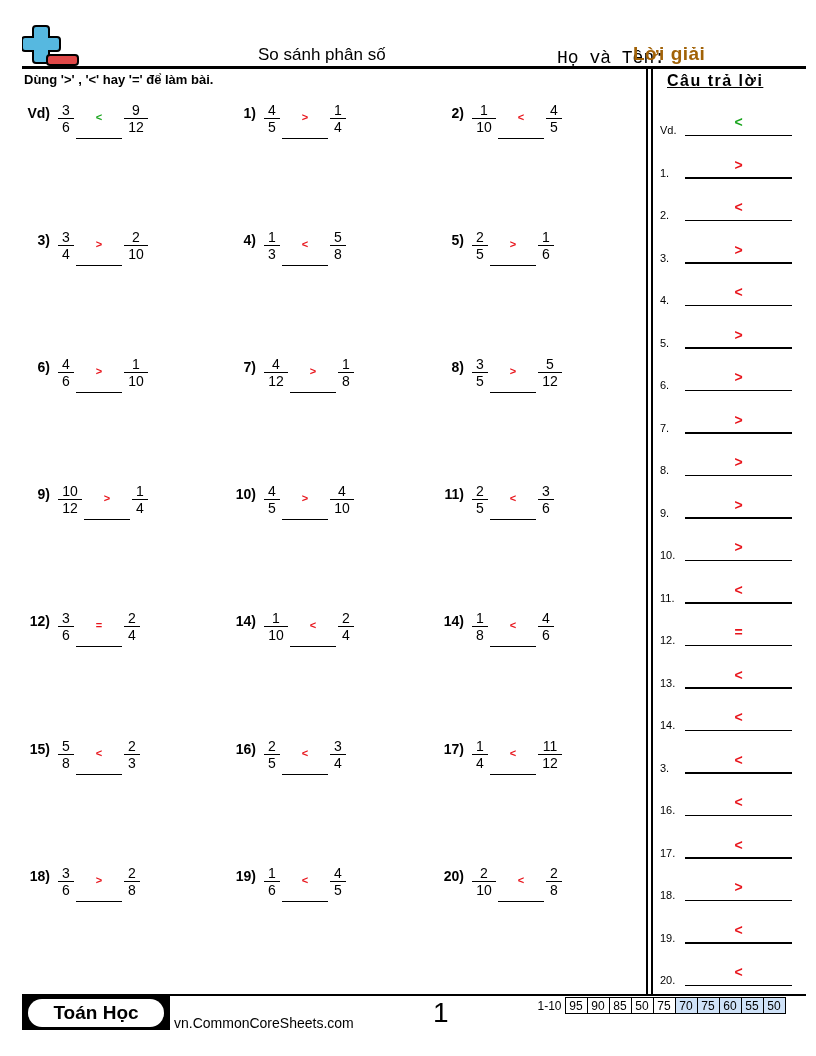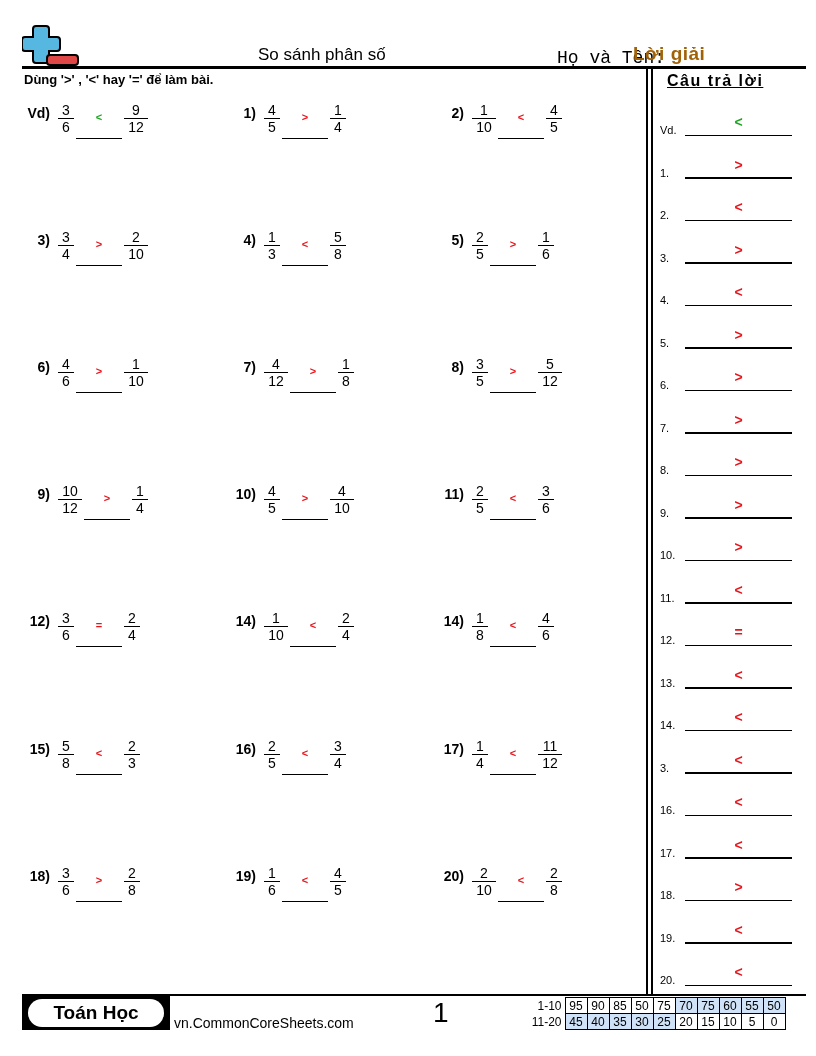--- a/index.html
+++ b/index.html
@@ -460,27 +460,14 @@
         <td>90</td>
         <td>85</td>
         <td>50</td>
         <td>75</td>
         <td class="hl">70</td>
         <td class="hl">75</td>
         <td class="hl">60</td>
         <td class="hl">55</td>
         <td class="hl">50</td>
       </tr>
-      <tr>
-        <td class="lbl">11-20</td>
-        <td class="hl">45</td>
-        <td class="hl">40</td>
-        <td class="hl">35</td>
-        <td class="hl">30</td>
-        <td class="hl">25</td>
-        <td>20</td>
-        <td>15</td>
-        <td>10</td>
-        <td>5</td>
-        <td>0</td>
-      </tr>
     </tbody>
   </table>
 
 </body></html>

